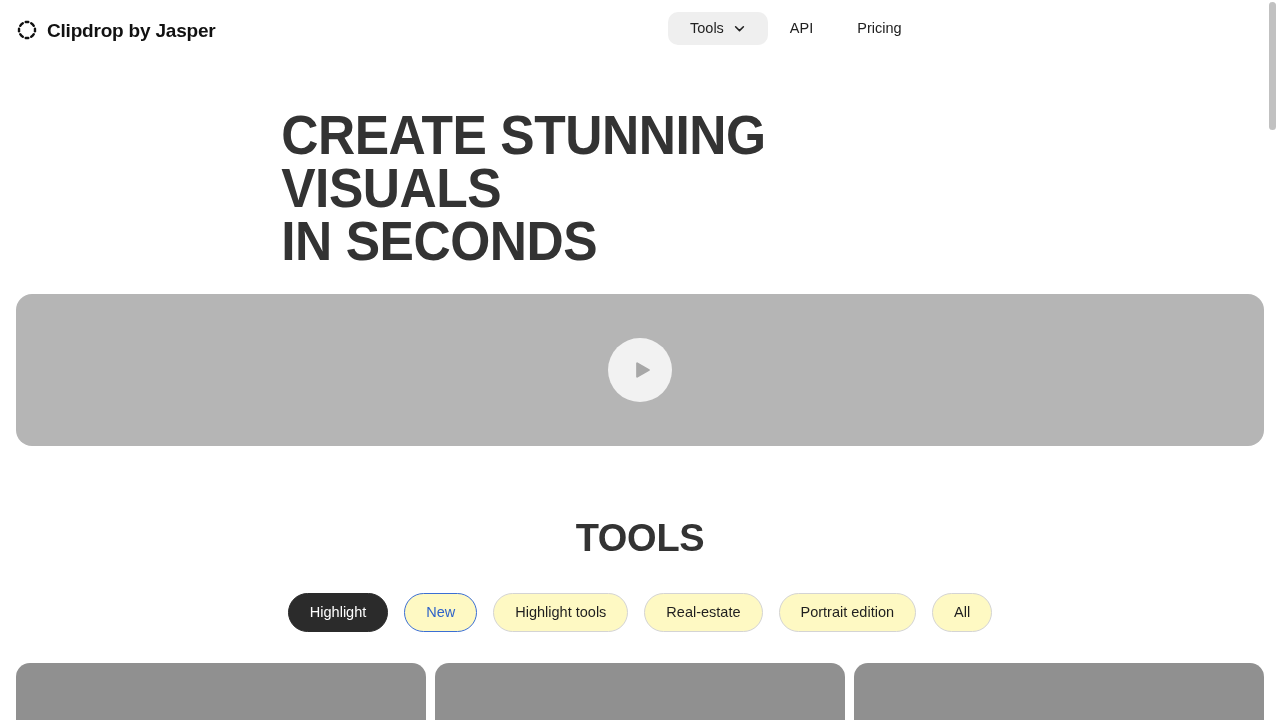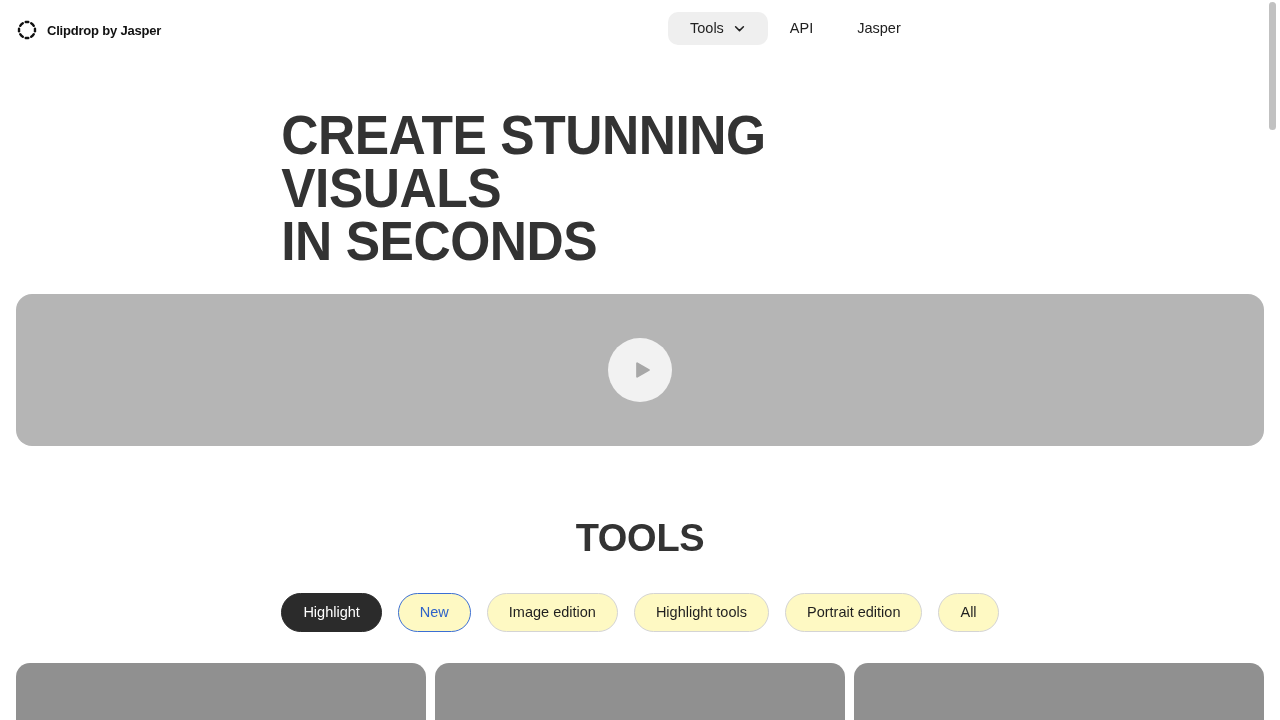--- a/index.html
+++ b/index.html
@@ -45,21 +45,21 @@
   }
 
   .brand-icon {
     width: 22px;
     height: 22px;
     display: block;
     flex: 0 0 auto;
   }
 
   .brand-text {
-    font-size: 13px;
+    font-size: 19px;
     letter-spacing: -0.2px;
     white-space: nowrap;
     line-height: 1;
   }
   .brand-name { font-weight: 700; }
   .brand-suffix { font-weight: 600; }
 
   .main-nav {
     position: absolute;
     left: 668px;
@@ -265,21 +265,21 @@
     <nav class="main-nav">
 
       <button class="nav-item is-active">
         <span>Tools</span>
         <svg class="chev" viewBox="0 0 16 16" aria-hidden="true">
           <path d="M3.2 5.8 L8 10.6 L12.8 5.8" fill="none" stroke="#212121" stroke-width="1.9" stroke-linecap="round" stroke-linejoin="round"></path>
         </svg>
       </button>
 
       <a class="nav-item" href="#">API</a>
-      <a class="nav-item" href="#">Jasper</a>
+      <a class="nav-item" href="#">Pricing</a>
 
     </nav>
   </header>
 
   <section class="hero">
     <h1 class="hero-title">
       <span>CREATE STUNNING VISUALS</span><br>
       <span>IN SECONDS</span>
     </h1>
 
@@ -292,22 +292,22 @@
     </div>
   </section>
 
   <section class="tools-section">
 
     <h2 class="section-title">TOOLS</h2>
 
     <div class="filter-row">
       <button class="filter-pill is-selected">Highlight</button>
       <button class="filter-pill is-new">New</button>
-      <button class="filter-pill">Image edition</button>
       <button class="filter-pill">Highlight tools</button>
+      <button class="filter-pill">Real-estate</button>
       <button class="filter-pill">Portrait edition</button>
       <button class="filter-pill">All</button>
     </div>
 
     <div class="card-grid">
       <div class="tool-card"></div>
       <div class="tool-card"></div>
       <div class="tool-card"></div>
     </div>
 

